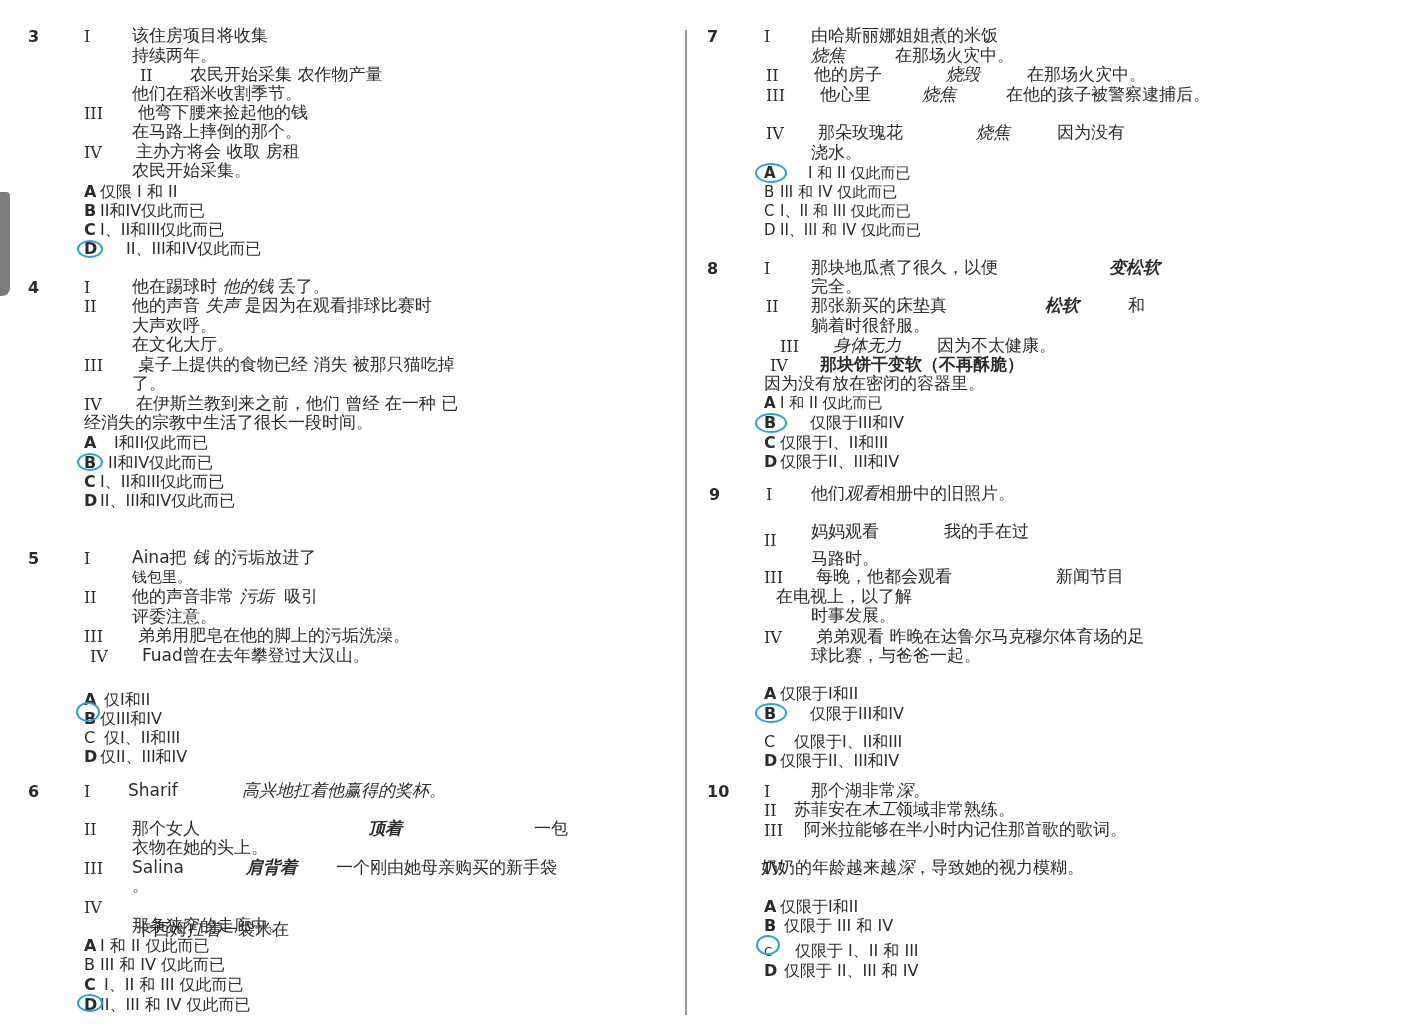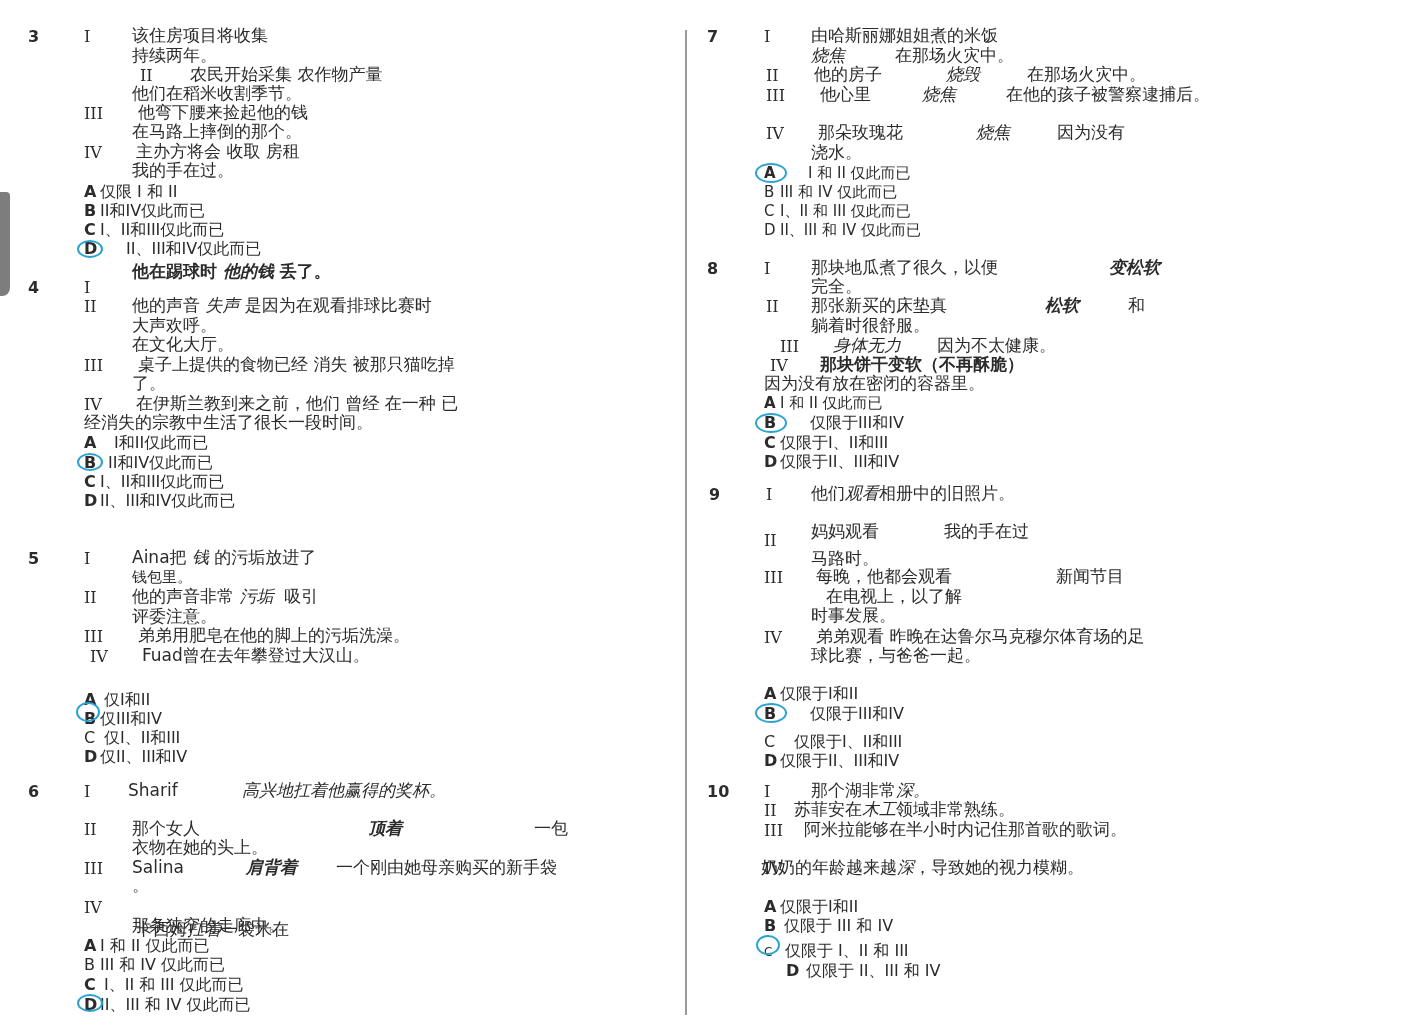--- a/index.html
+++ b/index.html
@@ -30,32 +30,32 @@
   <span class="line" style="left:132px;top:26px;">该住房项目将收集</span>
   <span class="line" style="left:132px;top:46px;">持续两年。</span>
   <span class="roman" style="left:140px;top:66px;">II</span>
   <span class="line" style="left:190px;top:65px;">农民开始采集 农作物产量</span>
   <span class="line" style="left:132px;top:84px;text-align:right;">他们在稻米收割季节。</span>
   <span class="roman" style="left:84px;top:104px;">III</span>
   <span class="line" style="left:138px;top:103px;">他弯下腰来捡起他的钱</span>
   <span class="line" style="left:132px;top:122px;">在马路上摔倒的那个。</span>
   <span class="roman" style="left:84px;top:143px;">IV</span>
   <span class="line" style="left:136px;top:142px;">主办方将会 收取 房租</span>
-  <span class="line" style="left:132px;top:161px;">我的手在过。</span>
+  <span class="line" style="left:132px;top:161px;">农民开始采集。</span>
   <div class="opt" style="left:84px;top:182px;"><span class="ol">A</span><span>仅限 I 和 II</span></div>
   <div class="opt" style="left:84px;top:201px;"><span class="ol">B</span><span>II和IV仅此而已</span></div>
   <div class="opt" style="left:84px;top:220px;"><span class="ol">C</span><span>I、II和III仅此而已</span></div>
   <div class="opt" style="left:84px;top:239px;"><span class="ol">D</span><span style="margin-left:26px;">II、III和IV仅此而已</span></div>
   <div class="ring" style="left:77px;top:240px;"></div>
 </div>
 
 <div class="q" style="left:0;top:0;">
   <span class="qnum" style="left:28px;top:278px;">4</span>
   <span class="roman" style="left:84px;top:278px;">I</span>
-  <span class="line" style="left:132px;top:262px;font-weight:bold;">他在踢球时 <i>他的钱</i> 丢了。</span>
+  <span class="line" style="left:132px;top:277px;">他在踢球时 <i>他的钱</i> 丢了。</span>
   <span class="roman" style="left:84px;top:297px;">II</span>
   <span class="line" style="left:132px;top:296px;">他的声音 <i>失声</i> 是因为在观看排球比赛时</span>
   <span class="line" style="left:132px;top:316px;">大声欢呼。</span>
   <span class="line" style="left:132px;top:335px;">在文化大厅。</span>
   <span class="roman" style="left:84px;top:356px;">III</span>
   <span class="line" style="left:138px;top:355px;">桌子上提供的食物已经 消失 被那只猫吃掉</span>
   <span class="line" style="left:132px;top:374px;">了。</span>
   <span class="roman" style="left:84px;top:395px;">IV</span>
   <span class="line" style="left:136px;top:394px;">在伊斯兰教到来之前，他们 曾经 在一种 已</span>
   <span class="line" style="left:84px;top:413px;">经消失的宗教中生活了很长一段时间。</span>
@@ -164,21 +164,21 @@
   <span class="qnum" style="left:709px;top:485px;">9</span>
   <span class="roman" style="left:766px;top:485px;">I</span>
   <span class="line" style="left:811px;top:484px;"><span>他们</span><i>观看</i><span>相册中的旧照片。</span></span>
   <span class="roman" style="left:764px;top:531px;">II</span>
   <span class="line" style="left:811px;top:522px;">妈妈观看</span>
   <span class="line" style="left:944px;top:522px;">我的手在过</span>
   <span class="line" style="left:811px;top:549px;">马路时。</span>
   <span class="roman" style="left:764px;top:568px;">III</span>
   <span class="line" style="left:816px;top:567px;">每晚，他都会观看</span>
   <span class="line" style="left:1056px;top:567px;">新闻节目</span>
-  <span class="line" style="left:826px;top:587px;text-align:right;">在电视上，以了解</span>
+  <span class="line" style="left:776px;top:587px;text-align:right;">在电视上，以了解</span>
   <span class="line" style="left:811px;top:606px;">时事发展。</span>
   <span class="roman" style="left:764px;top:628px;">IV</span>
   <span class="line" style="left:816px;top:627px;">弟弟观看 昨晚在达鲁尔马克穆尔体育场的足</span>
   <span class="line" style="left:811px;top:646px;">球比赛，与爸爸一起。</span>
   <div class="opt" style="left:764px;top:684px;"><span class="ol">A</span><span>仅限于I和II</span></div>
   <div class="opt" style="left:764px;top:704px;"><span class="ol">B</span><span style="margin-left:30px;">仅限于III和IV</span></div>
   <div class="ring" style="left:755px;top:703px;width:32px;height:20px;"></div>
   <div class="opt" style="left:764px;top:732px;"><span class="ol" style="font-weight:normal;">C</span><span style="margin-left:14px;">仅限于I、II和III</span></div>
   <div class="opt" style="left:764px;top:751px;"><span class="ol">D</span><span>仅限于II、III和IV</span></div>
 </div>
@@ -188,16 +188,16 @@
   <span class="roman" style="left:764px;top:782px;">I</span>
   <span class="line" style="left:811px;top:781px;"><span>那个湖非常</span><i>深。</i></span>
   <span class="roman" style="left:764px;top:801px;">II</span>
   <span class="line" style="left:794px;top:800px;">苏菲安在<i>木工</i>领域非常熟练。</span>
   <span class="roman" style="left:764px;top:821px;">III</span>
   <span class="line" style="left:804px;top:820px;">阿米拉能够在半小时内记住那首歌的歌词。</span>
   <span class="roman" style="left:764px;top:859px;">IV</span>
   <span class="line" style="left:761px;top:858px;">奶奶的年龄越来越<i>深</i>，导致她的视力模糊。</span>
   <div class="opt" style="left:764px;top:897px;"><span class="ol">A</span><span>仅限于I和II</span></div>
   <div class="opt" style="left:764px;top:916px;"><span class="ol">B</span><span style="margin-left:4px;">仅限于 III 和 IV</span></div>
-  <div class="opt" style="left:764px;top:941px;"><span class="ol" style="font-weight:normal;font-size:12px;">C</span><span style="margin-left:5px;">仅限于 I、II 和 III</span></div>
+  <div class="opt" style="left:764px;top:941px;"><span class="ol" style="font-weight:normal;font-size:12px;">C</span><span style="margin-left:15px;">仅限于 I、II 和 III</span></div>
   <div class="ring" style="left:756px;top:935px;width:24px;height:20px;"></div>
-  <div class="opt" style="left:764px;top:961px;margin-left:22px;"><span class="ol">D</span><span style="margin-left:4px;">仅限于 II、III 和 IV</span></div>
+  <div class="opt" style="left:764px;top:961px;"><span class="ol">D</span><span style="margin-left:4px;">仅限于 II、III 和 IV</span></div>
 </div>
 
 </body></html>

